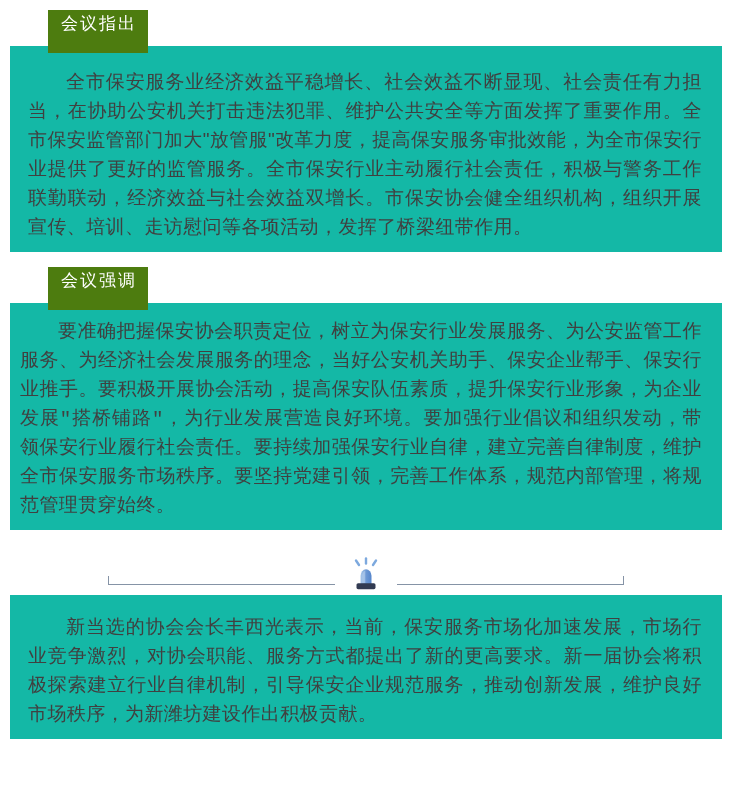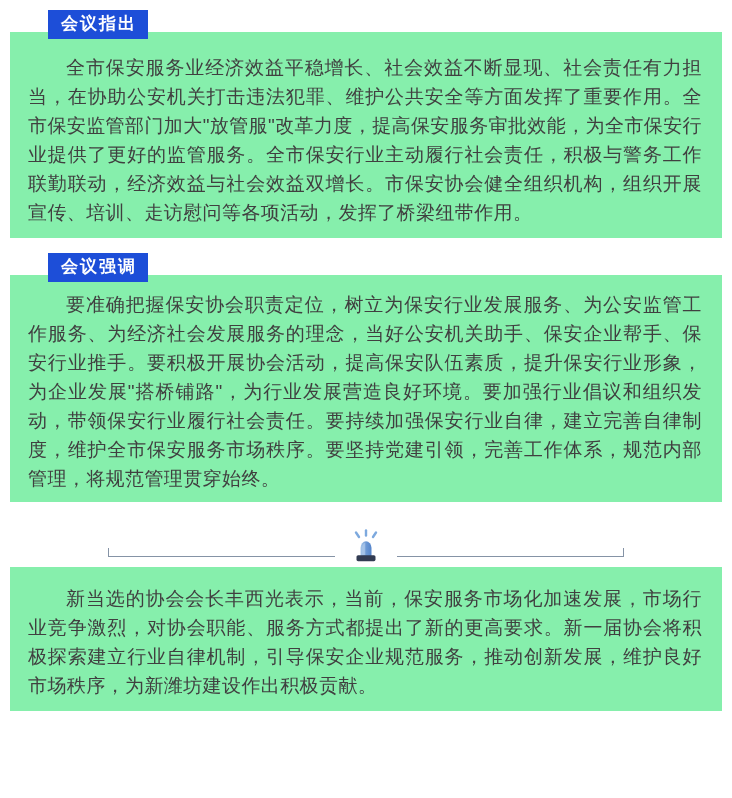--- a/index.html
+++ b/index.html
@@ -15,37 +15,37 @@
   
   .badge-row {
     padding-left: 38px;
     position: relative;
     z-index: 2;
   }
   .badge-row.first { padding-top: 10px; }
   .badge-row.second { padding-top: 15px; }
   .badge {
     display: inline-block;
-    background: #1d4ed8;
+    background: #4d7c0f;
     color: #ffffff;
     font-size: 17px;
-    font-weight: bold;
+    font-weight: normal;
     letter-spacing: 2px;
-    padding: 5px 11px 7px 13px;
+    padding: 5px 11px 21px 13px;
     line-height: 1;
   }
 
   .panel {
-    background: #86efac;
+    background: #14b8a6;
     margin-top: -7px;
     position: relative;
     z-index: 1;
   }
   .panel.p1 { padding: 21px 20px 11px 18px; }
-  .panel.p2 { padding: 15px 20px 9px 18px; }
+  .panel.p2 { padding: 15px 20px 9px 10px; font-family: Liberation Mono, monospace; }
   .panel.p3 { padding: 17px 20px 11px 18px; margin-top: 0; }
 
   .panel p {
     font-size: 19px;
     line-height: 29px;
     color: #404040;
     text-align: justify;
     text-indent: 2em;
     letter-spacing: 0.4px;
   }

